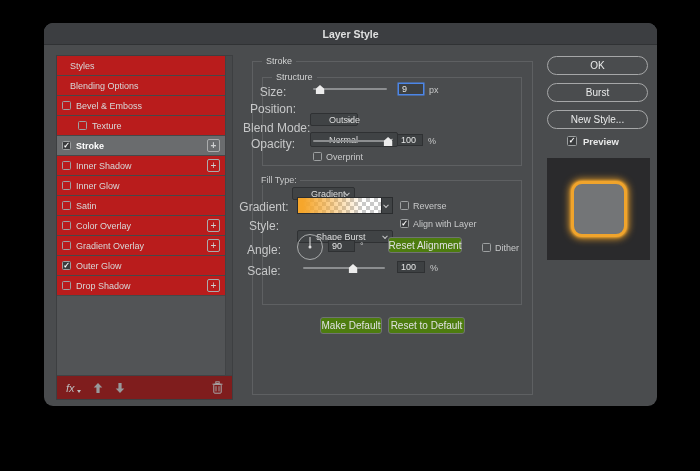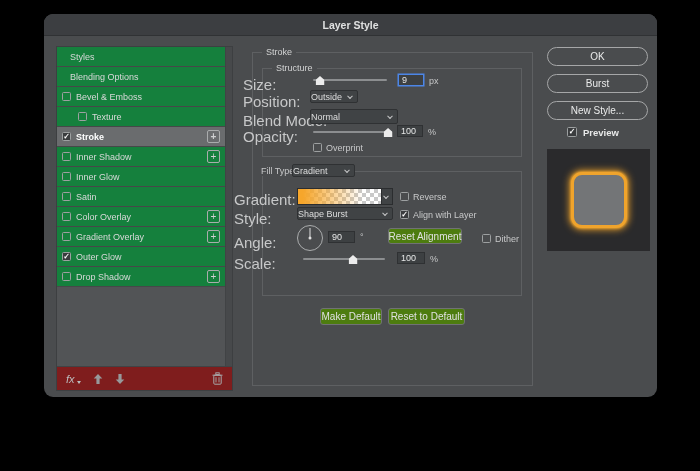--- a/index.html
+++ b/index.html
@@ -1,31 +1,31 @@
 <!DOCTYPE html>
 <html><head>
 <meta charset="utf-8">
 <style>
   * { margin:0; padding:0; box-sizing:border-box; }
   html,body { width:700px; height:471px; }
   body { background:#000; font-family:"Liberation Sans", sans-serif; position:relative; overflow:hidden; }
 
-  .dialog { position:absolute; left:44px; top:14px; width:613px; height:383px;
+  .dialog { position:absolute; left:44px; top:23px; width:613px; height:383px;
             background:#4a4c4e; border-radius:9px; box-shadow:0 18px 45px rgba(0,0,0,.75); }
   .titlebar { position:absolute; left:0; top:0; right:0; height:22px; background:#3c3e41;
               border-bottom:1px solid #303234; border-radius:9px 9px 0 0;
               display:flex; align-items:center; justify-content:center; }
   .title { font-size:10.5px; font-weight:bold; color:#e0e1e1; }
 
   
   .sidebar { position:absolute; left:12px; top:32px; width:177px; height:345px;
              border:1px solid #3d3f41; background:#525456; }
   .sb-list { position:absolute; left:0; top:0; right:0; bottom:24px; overflow:hidden; }
   .sb-scroll { position:absolute; right:0; top:0; bottom:24px; width:7px; background:#47494b; border-left:1px solid #414345; }
-  .sb-row { position:relative; height:20px; border-bottom:1px solid #464849; background:#15803d;
+  .sb-row { position:relative; height:20px; border-bottom:1px solid #464849; background:#b91c1c;
             display:flex; align-items:center; font-size:9px; color:#d8d9d9; padding-left:13px; }
   .sb-row.has-cb { padding-left:19px; }
   .sb-row.indent { padding-left:35px; }
   .sb-row.sel { background:#6a6c6e; color:#ffffff; font-weight:bold; }
   .cb { width:9px; height:9px; border:1px solid #9da0a1; border-radius:1.5px; background:transparent;
         display:flex; align-items:center; justify-content:center; flex:none; }
   .cb.checked { background:#3a3c3e; }
   .cb .tick { font-size:8px; line-height:1; color:#fff; font-weight:bold; transform:translateY(-0.5px); }
   .sb-row .cb { position:absolute; left:5px; top:5px; }
   .sb-row.indent .cb { left:21px; }
@@ -38,27 +38,27 @@
               border-top:3px solid #bcbdbe; margin:8px 0 0 2px; }
   .arrow { margin-left:12px; }
   .trash { position:absolute; right:9px; top:5px; }
 
   
   .groupbox { position:absolute; border:1px solid #5e6062; }
   .gb-label { position:absolute; top:-6px; left:9px; background:#4a4c4e; padding:0 4px;
               font-size:9px; color:#d2d3d3; white-space:nowrap; }
 
   
-  .lbl { position:absolute; font-size:15px; color:#c7c8c9; text-align:left; white-space:nowrap; }
+  .lbl { position:absolute; font-size:12px; color:#c7c8c9; text-align:center; white-space:nowrap; }
   .txt { position:absolute; font-size:9px; color:#c7c8c9; white-space:nowrap; }
   .field { position:absolute; background:#3d4042; border:1px solid #2f3133; font-size:9px;
            color:#e6e7e7; padding:1px 3px; line-height:9px; }
   .field.focus { border:1px solid #4c86e8; box-shadow:0 0 0 0.5px #4c86e8; }
   .dropdown { position:absolute; background:#404345; border:1px solid #2f3133; border-radius:2px;
-              font-size:9px; color:#dcdddd; display:flex; align-items:center; padding:0 14px 0 0; white-space:nowrap; }
+              font-size:9px; color:#dcdddd; display:flex; align-items:center; padding:0 14px 0 18px; white-space:nowrap;margin-top:14px; }
   .chev { position:absolute; right:5px; top:50%; width:4px; height:4px;
           border-right:1px solid #c5c6c7; border-bottom:1px solid #c5c6c7;
           transform:translateY(-70%) rotate(45deg); }
   .slider { position:absolute; height:2px; background:#8c8e90; border-radius:1px; }
   .sthumb { position:absolute; top:-3px; width:9px; height:9px; background:#ececec;
             clip-path:polygon(50% 0,100% 45%,100% 100%,0 100%,0 45%); transform:translateX(-50%);
             filter:drop-shadow(0 1px 1px rgba(0,0,0,.4)); }
   .btn { position:absolute; background:#4d7c0f; border:1px solid #707274; border-radius:3px;
          font-size:10px; color:#e0e1e1; display:flex; align-items:center; justify-content:center; white-space:nowrap; }
 

